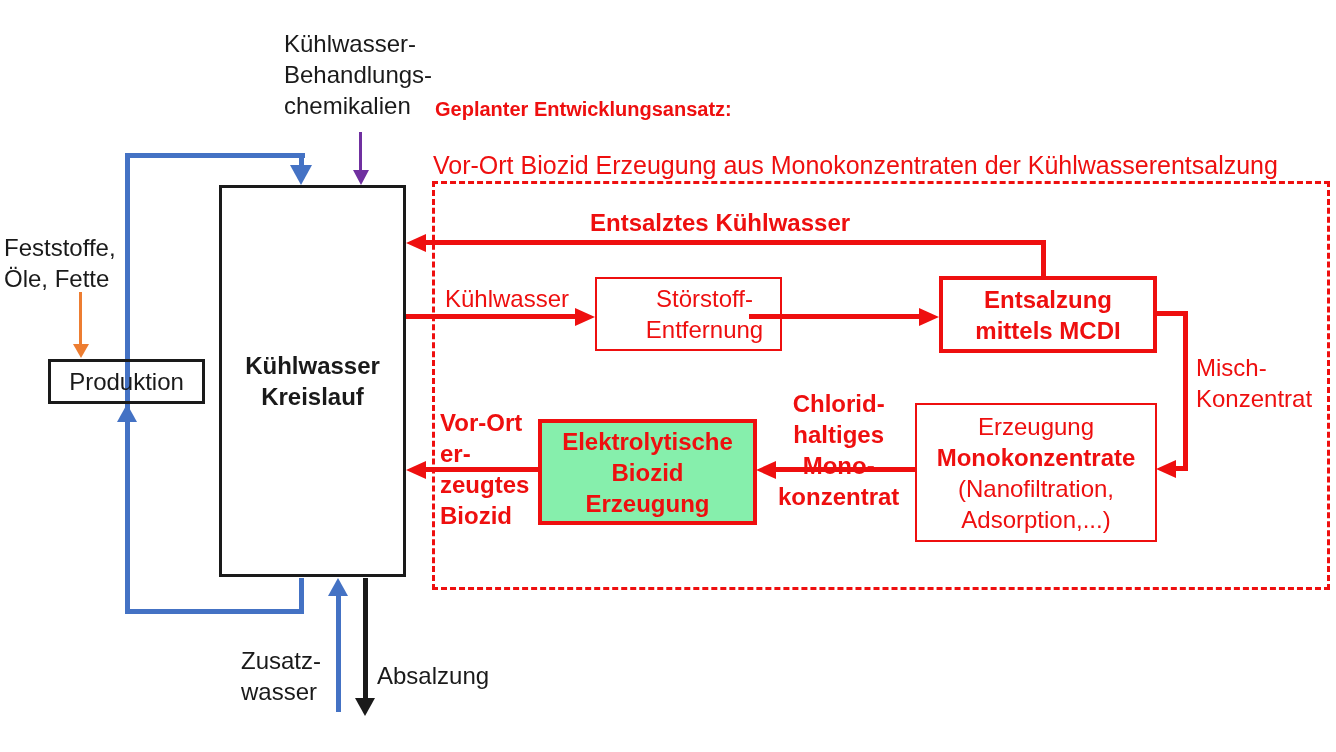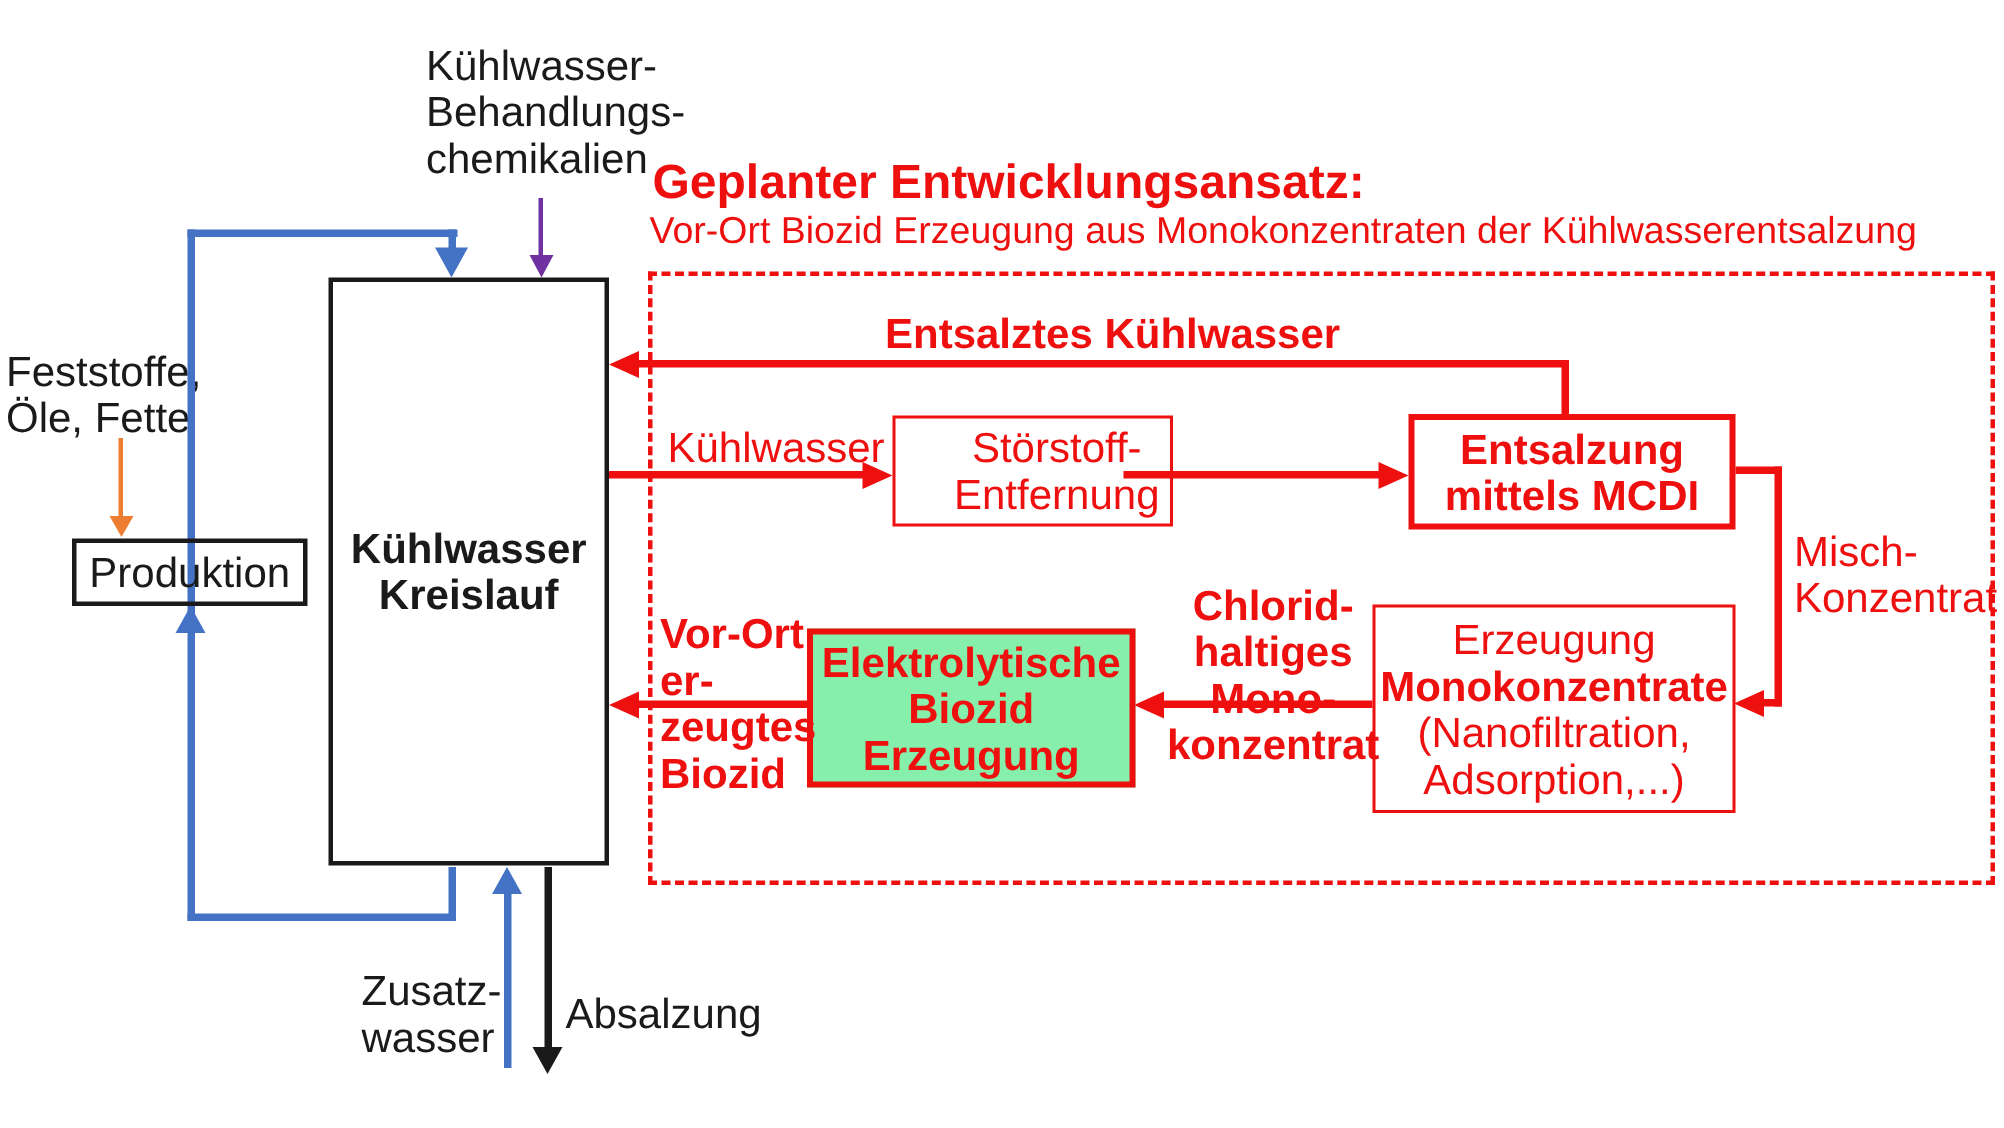--- a/index.html
+++ b/index.html
@@ -12,21 +12,21 @@
   html,body{margin:0;padding:0;background:#ffffff;}
   #canvas{
     position:relative;
     width:1336px;height:752px;
     background:#ffffff;
     font-family:"Liberation Sans", sans-serif;
     overflow:hidden;
   }
   .abs{position:absolute;}
   .lbl{
-    font-size:28px;line-height:31px;
+    font-size:24px;line-height:31px;
     white-space:pre-line;color:var(--black);
   }
   .red{color:var(--red);}
   .bold{font-weight:bold;}
   .box{
     position:absolute;background:transparent;
     display:flex;flex-direction:column;justify-content:center;
     text-align:center;
   }
   .blackbox{border:3px solid var(--black);}
@@ -64,22 +64,22 @@
 chemikalien</div>
 
   <div class="abs lbl" style="left:4px;top:232px;">Feststoffe,
 Öle, Fette</div>
 
   <div class="abs lbl" style="left:241px;top:645px;">Zusatz-
 wasser</div>
 
   <div class="abs lbl" style="left:377px;top:660px;">Absalzung</div>
 
-  <div class="abs lbl red bold" style="left:435px;top:106px;font-size:32px;">Geplanter Entwicklungsansatz:</div>
-  <div class="abs lbl red" style="left:433px;top:139px;font-size:25px;text-align:right;">Vor-Ort Biozid Erzeugung aus Monokonzentraten der Kühlwasserentsalzung</div>
+  <div class="abs lbl red bold" style="left:435px;top:94px;font-size:20px;">Geplanter Entwicklungsansatz:</div>
+  <div class="abs lbl red" style="left:433px;top:150px;font-size:25px;text-align:right;">Vor-Ort Biozid Erzeugung aus Monokonzentraten der Kühlwasserentsalzung</div>
 
   <div class="dashedbox" style="left:432px;top:181px;width:892px;height:403px;"></div>
 
   <div class="seg blue" style="left:299px;top:578px;width:5px;height:36px;"></div>
   <div class="seg blue" style="left:125px;top:609px;width:179px;height:5px;"></div>
   <div class="seg blue" style="left:125px;top:153px;width:5px;height:461px;"></div>
   <div class="seg blue" style="left:125px;top:153px;width:180px;height:5px;"></div>
   <div class="seg blue" style="left:299px;top:153px;width:5px;height:14px;"></div>
   <div class="tri b-down" style="left:290px;top:165px;"></div>
   <div class="tri b-up" style="left:117px;top:404px;"></div>

